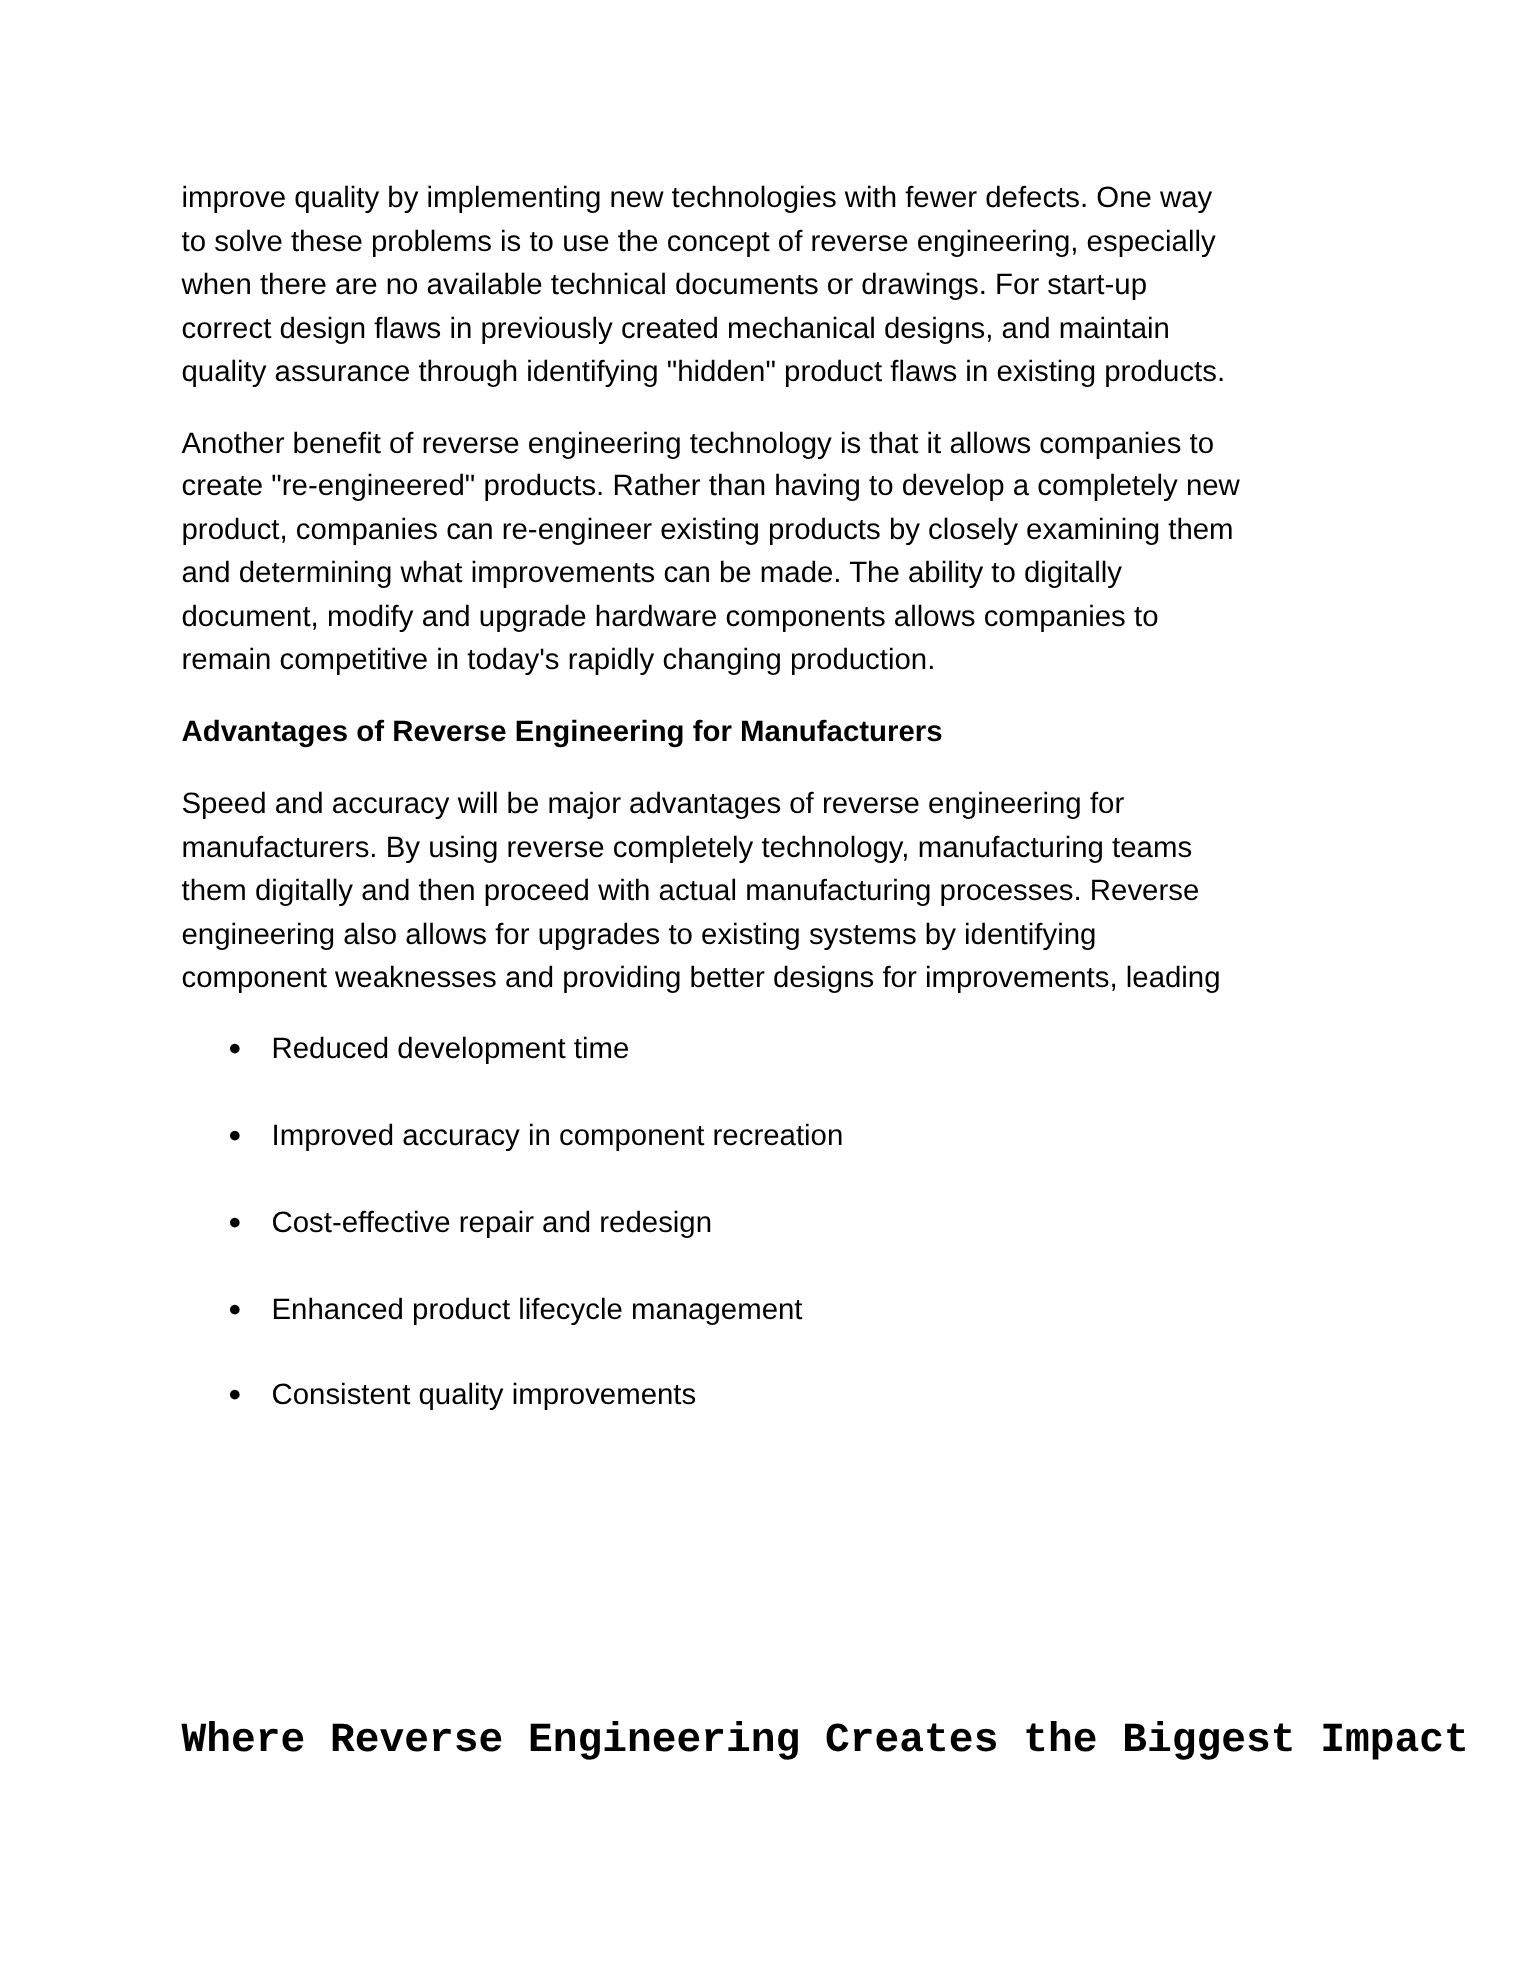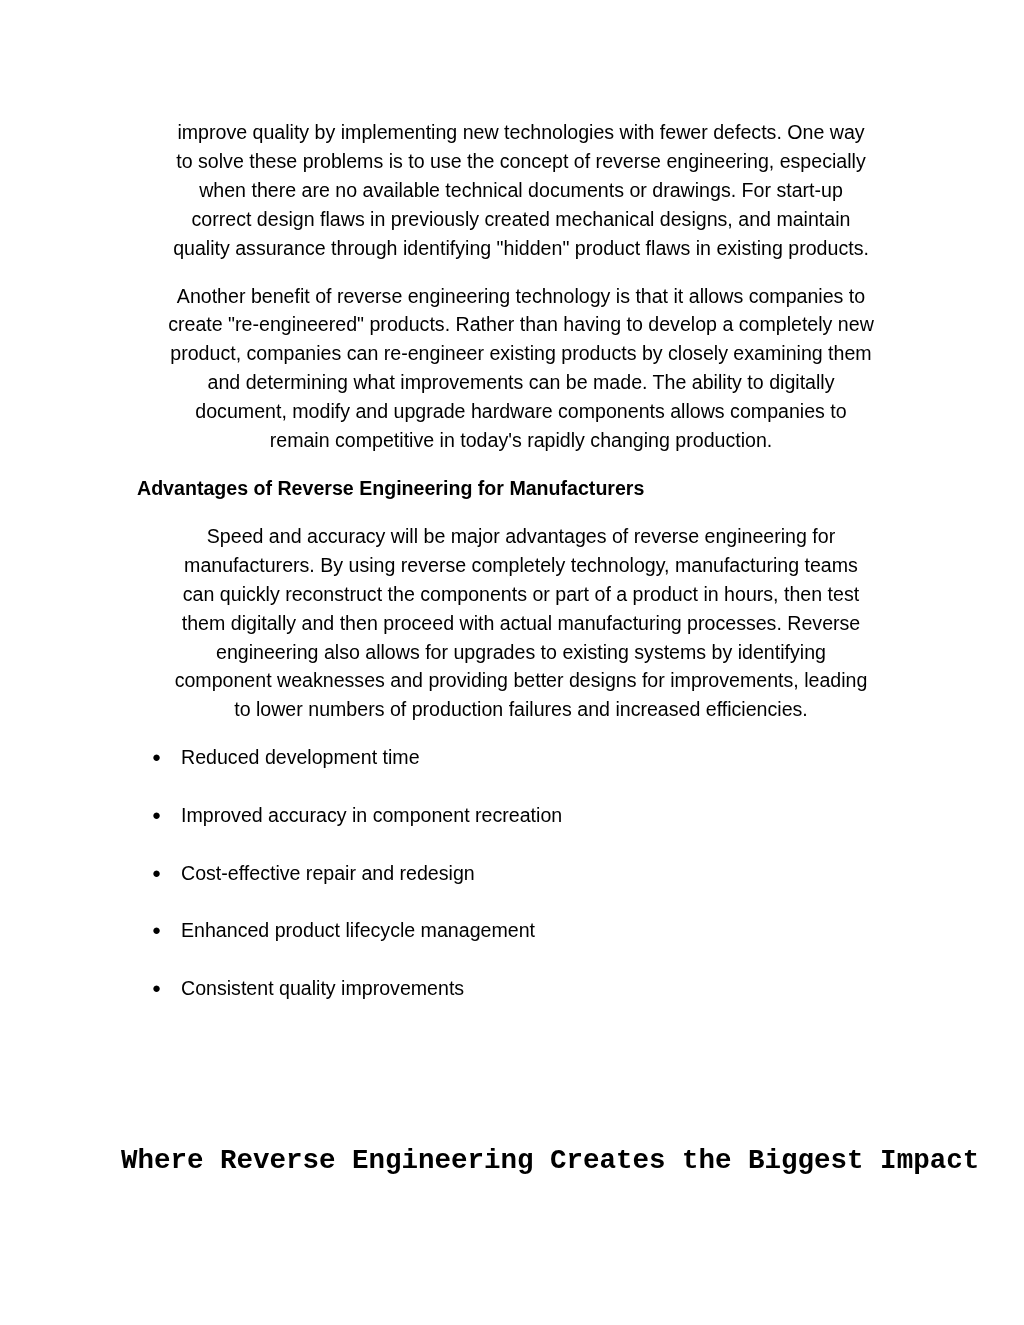--- a/index.html
+++ b/index.html
@@ -23,27 +23,26 @@
     }
     .para {
       font-size: 19.6px;
       line-height: 28.9px;
       margin: 0 0 19px 0;
       white-space: normal;
     }
     .para .line {
       display: block;
       white-space: nowrap;
-      text-align: center;
     }
     .subhead {
       font-size: 19.6px;
       line-height: 28.9px;
       font-weight: bold;
-      margin: 0 0 19px 16px;
+      margin: 0 0 19px 0;
     }
     ul.bullets {
       list-style: none;
       margin: 0;
       padding: 0;
     }
     ul.bullets li {
       position: relative;
       font-size: 19.6px;
       line-height: 28.9px;
@@ -87,25 +86,23 @@
     <span class="line">and determining what improvements can be made. The ability to digitally</span>
     <span class="line">document, modify and upgrade hardware components allows companies to</span>
     <span class="line">remain competitive in today's rapidly changing production.</span>
   </p>
 
   <p class="subhead">Advantages of Reverse Engineering for Manufacturers</p>
 
   <p class="para">
     <span class="line">Speed and accuracy will be major advantages of reverse engineering for</span>
     <span class="line">manufacturers. By using reverse completely technology, manufacturing teams</span>
-    <span class="line">can quickly reconstruct the components or part of a product in hours, then test</span>
     <span class="line">them digitally and then proceed with actual manufacturing processes. Reverse</span>
     <span class="line">engineering also allows for upgrades to existing systems by identifying</span>
     <span class="line">component weaknesses and providing better designs for improvements, leading</span>
-    <span class="line">to lower numbers of production failures and increased efficiencies.</span>
   </p>
 
 
   <ul class="bullets">
     <li>
       <span class="bullet">●</span>
       <span>Reduced development time</span>
     </li>
     <li>
       <span class="bullet">●</span>

